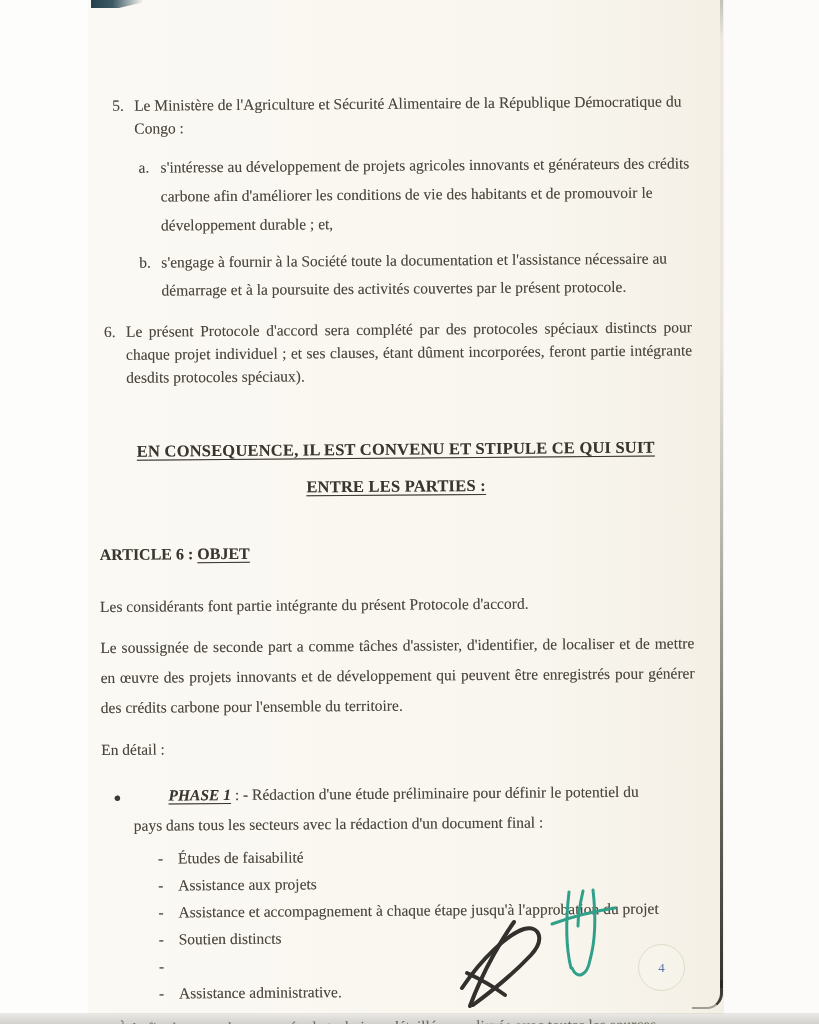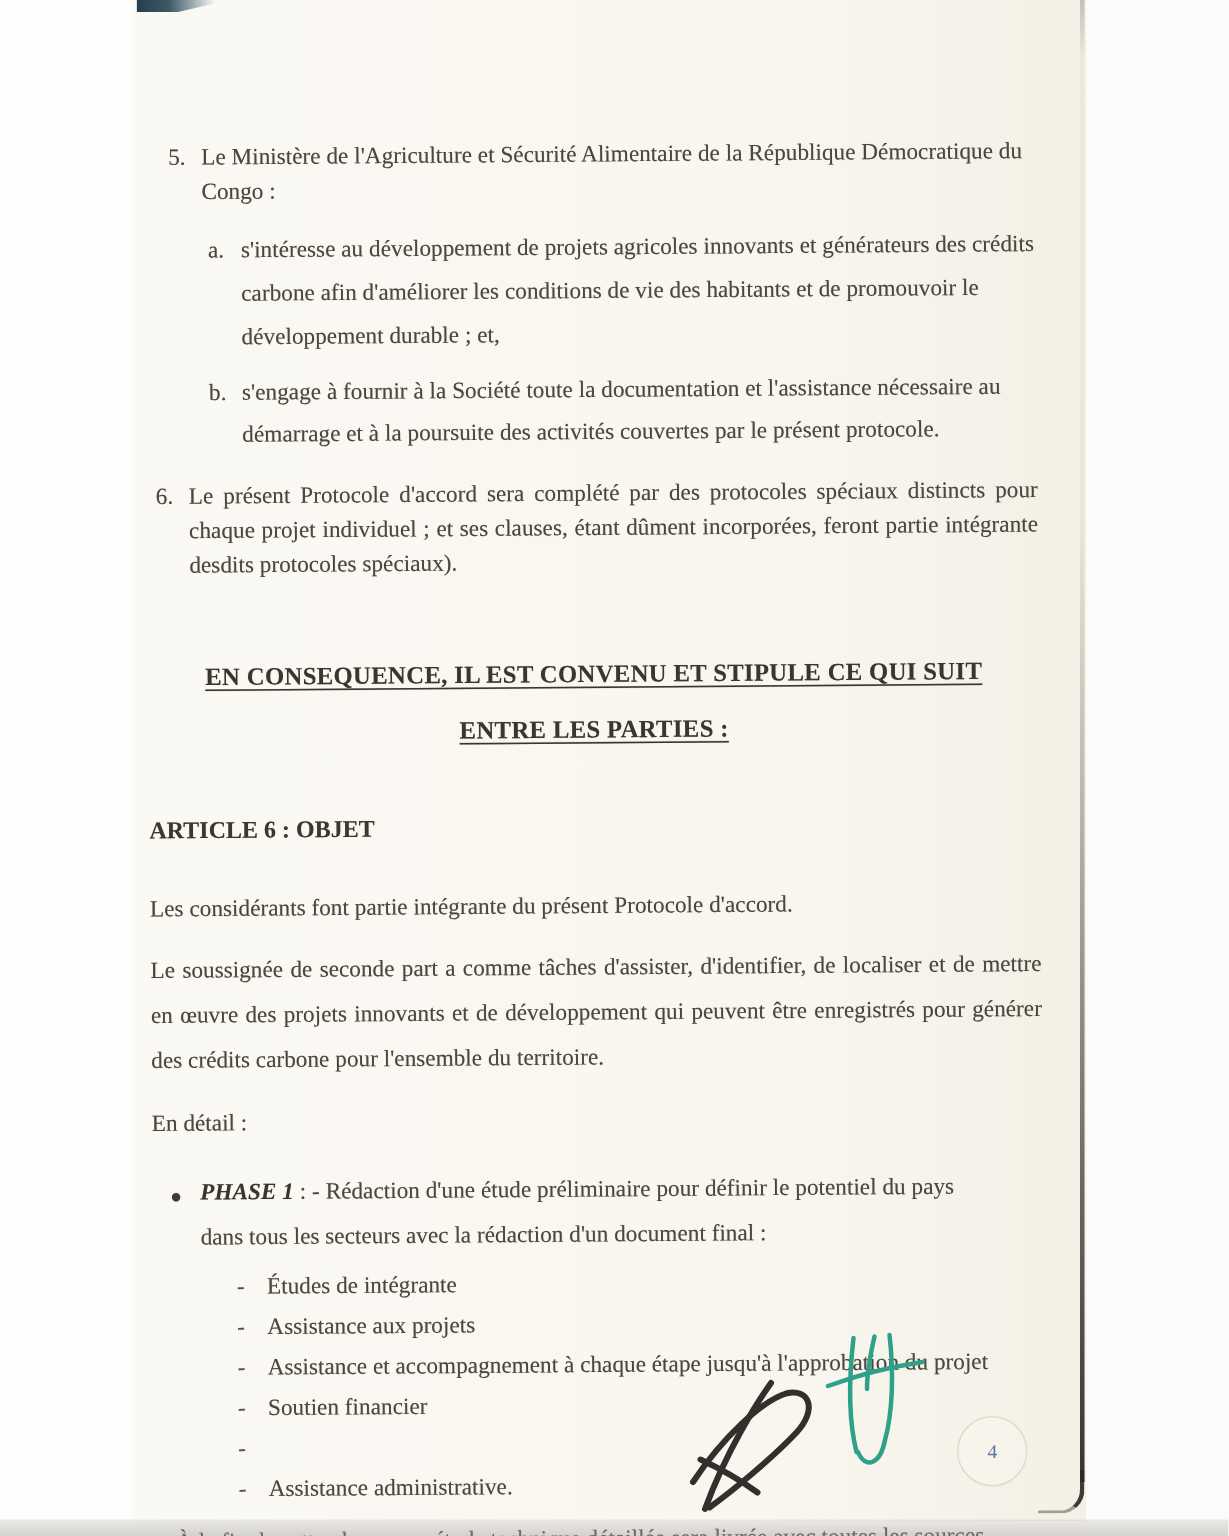--- a/index.html
+++ b/index.html
@@ -76,32 +76,32 @@
   .txt { flex: 1 1 auto; }
 
   .heading {
     margin-top: 44px; text-align: center;
     font-weight: bold; font-size: 16.5px; line-height: 37px;
     color: #39362f; letter-spacing: 0.2px;
   }
   .heading span { text-decoration: underline; text-underline-offset: 3px; }
 
   .article { margin-top: 34px; font-weight: bold; font-size: 16px; color: #3a372f; }
-  .article .title { text-underline-offset: 3px; margin-top: 48px; }
+  .article .title { text-decoration: underline; text-underline-offset: 3px; margin-top: 48px; }
 
   .p1 { margin-top: 24px; }
   .p2 { margin-top: 12px; line-height: 30px; text-align: justify; }
   .detail { margin-top: 13px; }
 
   .phase { margin-top: 17px; margin-left: 12px; line-height: 30px; }
   .phase .bullet { flex: 0 0 20px; font-size: 13px; padding-top: 2px; color: #3d3a33; }
   .phase .txt { max-width: 508px; }
   .phase-label {
     font-weight: bold; font-style: italic; color: #39362f;
-    text-underline-offset: 3px;
+    text-decoration: underline; text-underline-offset: 3px; margin-left: 35px;
   }
   .dash-list { margin-left: 56px; margin-top: 4px; }
   .dash-row { display: flex; line-height: 27px; }
   .dash-row .dash { flex: 0 0 20px; color: #57524a; }
   .closing { margin-top: 7px; margin-left: 14px; line-height: 30px; max-width: 565px; }
 
   
   .sig { position: absolute; }
   .sig-black { left: 452px; top: 916px; }
   .sig-teal  { left: 549px; top: 888px; }
@@ -158,33 +158,33 @@
     <p class="detail">En détail :</p>
 
     <div class="row phase">
       <span class="bullet">●</span>
       <span class="txt"><span class="phase-label">PHASE 1</span><span> : - </span><span>Rédaction d'une étude préliminaire pour définir le potentiel du pays dans tous les secteurs avec la rédaction d'un document final :</span></span>
     </div>
 
     <div class="dash-list">
       <div class="dash-row">
         <span class="dash">-</span>
-        <span>Études de intégrante</span>
+        <span>Études de faisabilité</span>
       </div>
       <div class="dash-row">
         <span class="dash">-</span>
         <span>Assistance aux projets</span>
       </div>
       <div class="dash-row">
         <span class="dash">-</span>
         <span>Assistance et accompagnement à chaque étape jusqu'à l'approbation du projet</span>
       </div>
       <div class="dash-row">
         <span class="dash">-</span>
-        <span>Soutien financier</span>
+        <span>Soutien distincts</span>
       </div>
       <div class="dash-row">
         <span class="dash">-</span>
       </div>
       <div class="dash-row">
         <span class="dash">-</span>
         <span>Assistance administrative.</span>
       </div>
     </div>
 

